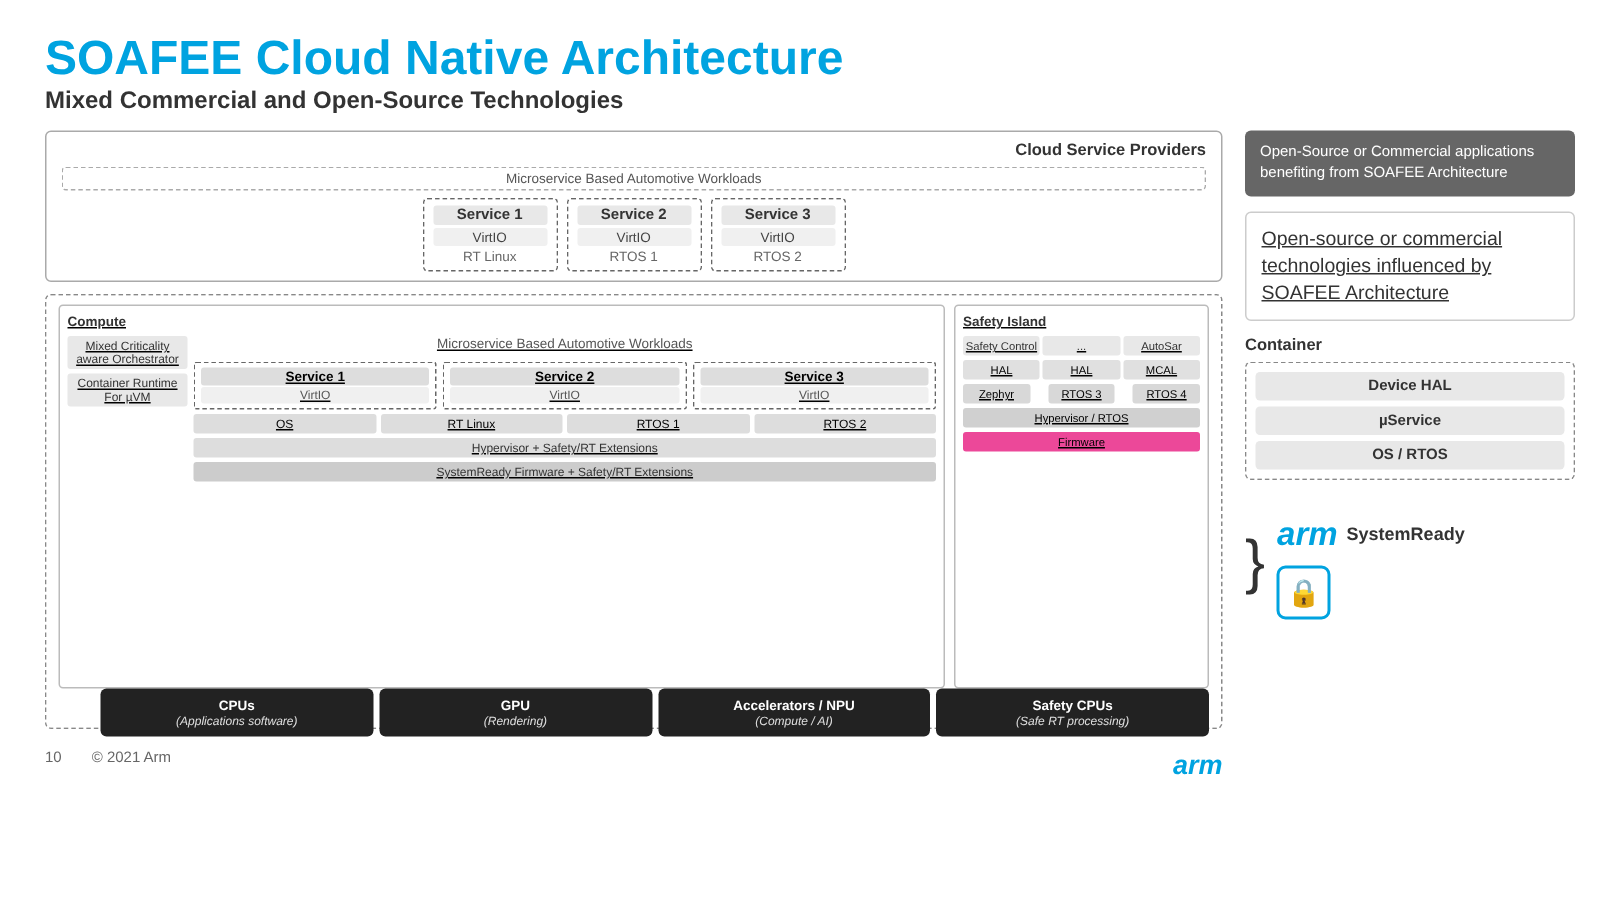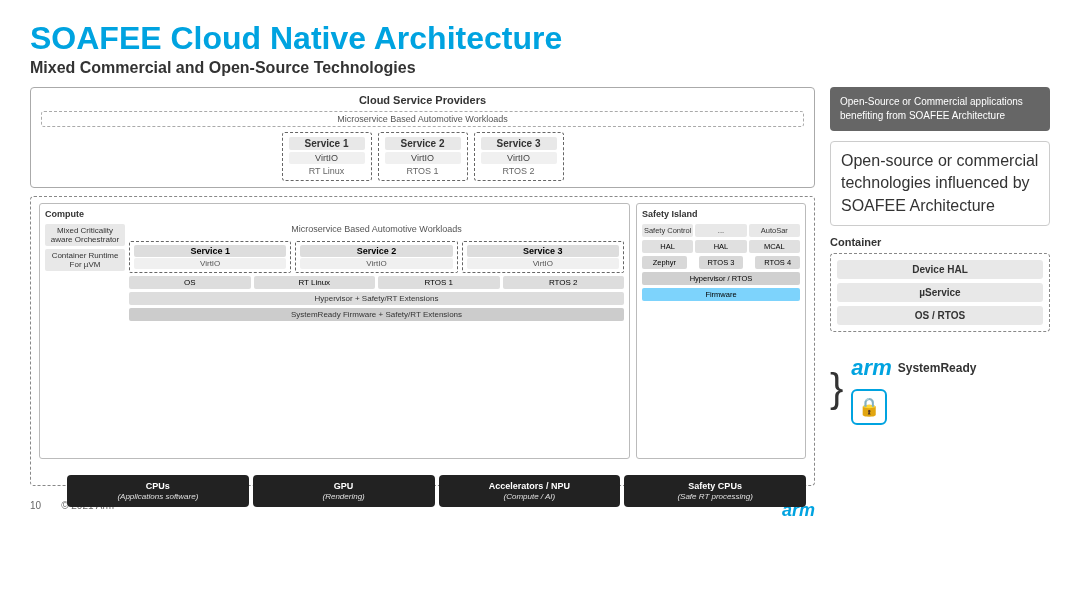--- a/index.html
+++ b/index.html
@@ -49,21 +49,21 @@
     }
 
     
     .cloud-section {
       border: 1px solid #aaa;
       border-radius: 4px;
       padding: 6px 10px;
       position: relative;
     }
     .cloud-section-title {
-      text-align: center;
+      text-align: right;
       font-size: 11px;
       font-weight: bold;
       color: #333;
       margin-bottom: 5px;
     }
     .cloud-inner-label {
       font-size: 9px;
       color: #555;
       text-align: center;
       border: 1px dashed #aaa;
@@ -117,20 +117,21 @@
       text-align: center;
       font-size: 11px;
       font-weight: bold;
       color: #333;
       margin-bottom: 5px;
     }
     .arm-soc-inner {
       display: flex;
       gap: 6px;
       height: calc(100% - 20px);
+      text-decoration: underline;
     }
     .compute-section {
       border: 1px solid #bbb;
       border-radius: 3px;
       padding: 5px;
       flex: 1;
       display: flex;
       flex-direction: column;
       gap: 3px;
     }
@@ -262,32 +263,32 @@
       padding: 2px 1px;
     }
     .safety-hyp-row {
       background: #d0d0d0;
       border-radius: 2px;
       font-size: 7.5px;
       text-align: center;
       padding: 2px;
     }
     .firmware-row {
-      background: #7dd3fc;
+      background: #ec4899;
       border-radius: 2px;
       font-size: 7.5px;
       text-align: center;
       padding: 2px;
     }
 
     
     .bottom-row {
       display: flex;
       gap: 4px;
-      margin-top: 16px;
+      margin-top: 0;
       padding-left: 28px;
     }
     .bottom-cell {
       background: #222;
       color: #fff;
       border-radius: 4px;
       padding: 6px 8px;
       font-size: 9px;
       text-align: center;
       flex: 1;
@@ -308,23 +309,24 @@
       color: #fff;
       border-radius: 4px;
       padding: 8px 10px;
       font-size: 10px;
       line-height: 1.4;
     }
     .sidebar-box-light {
       border: 1px solid #ccc;
       border-radius: 4px;
       padding: 8px 10px;
-      font-size: 16px;
+      font-size: 13px;
       color: #333;
       line-height: 1.4;
+      text-decoration: underline;
     }
     .container-label {
       font-size: 11px;
       font-weight: bold;
       color: #333;
       margin-bottom: 5px;
     }
     .container-inner {
       border: 1px dashed #888;
       border-radius: 4px;

